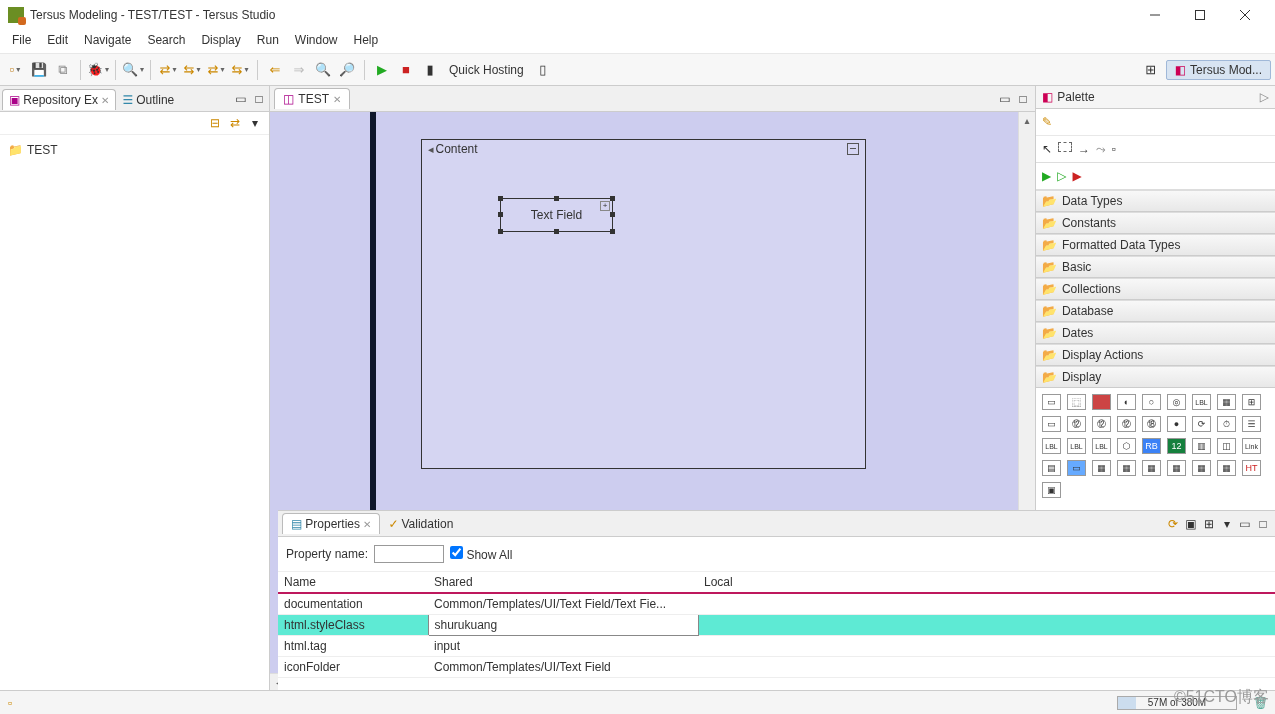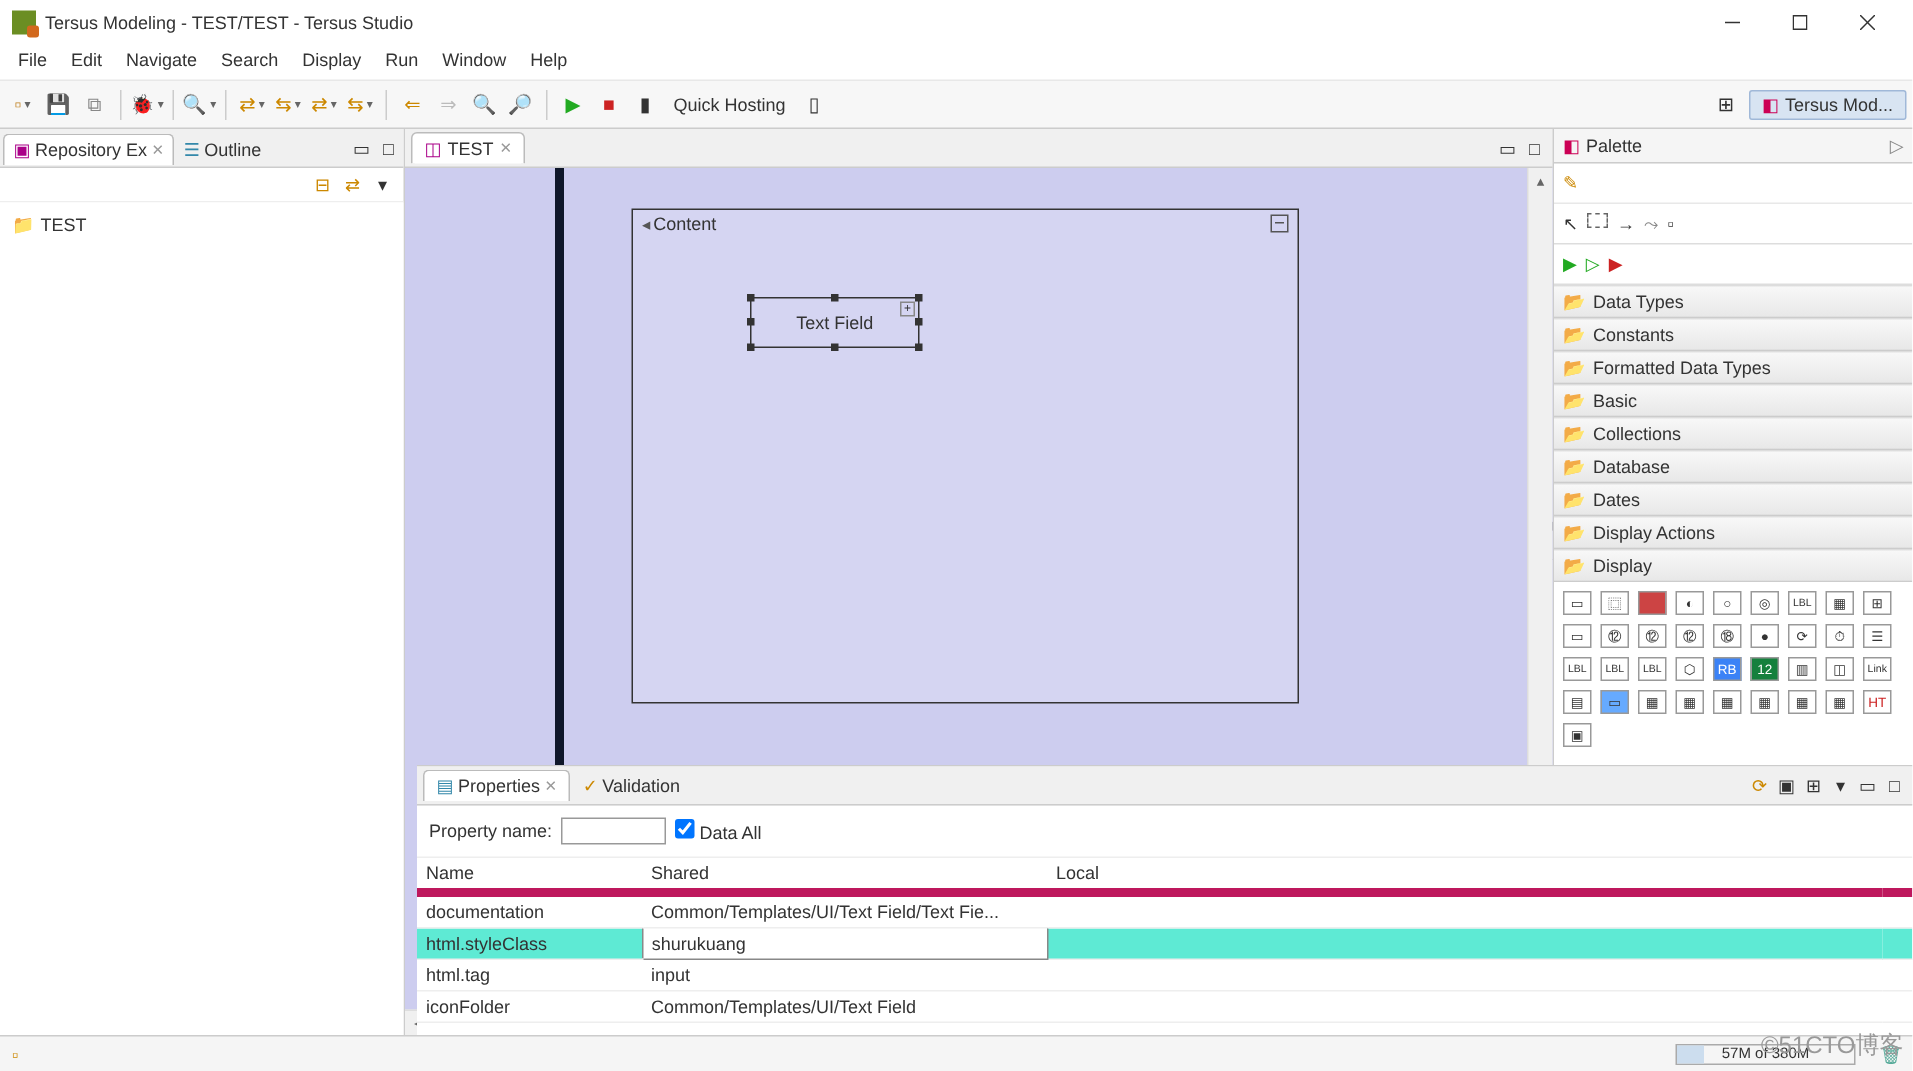--- a/index.html
+++ b/index.html
@@ -62,21 +62,21 @@
 .pal-icon{width:19px;height:16px;border:1px solid #999;cursor:pointer;display:flex;align-items:center;justify-content:center;font-size:9px;background:#fff}
 .bottompane{height:180px;border-top:1px solid #ccc;display:flex;flex-direction:column;position:absolute;left:278px;right:0;bottom:24px;background:#fff}
 .btabs{display:flex;align-items:center;background:#f0f0f0;border-bottom:1px solid #ccc;height:26px;padding:0 4px}
 .btab{display:flex;align-items:center;gap:3px;padding:3px 8px;background:#fff;border:1px solid #bbb;border-bottom:none;border-top-left-radius:4px;border-top-right-radius:4px;cursor:pointer}
 .btab.inactive{background:transparent;border:none}
 .prop-filter{padding:8px;display:flex;align-items:center;gap:6px;border-bottom:1px solid #eee}
 .prop-filter input[type=text]{width:70px;border:1px solid #999;padding:1px 3px}
 .prop-table{flex:1;overflow:auto}
 .prop-table table{width:100%;border-collapse:collapse}
 .prop-table th,.prop-table td{text-align:left;padding:3px 6px;border-bottom:1px solid #eee;font-weight:normal}
-.prop-table th{border-bottom:6px solid #be185d}
+.prop-table th{border-bottom:2px solid #be185d}
 .prop-table tr.sel td{background:#5eead4}
 .prop-table tr.sel td:nth-child(2){background:#fff;border:1px solid #888}
 .statusbar{position:absolute;bottom:0;left:0;right:0;height:24px;display:flex;align-items:center;padding:0 8px;border-top:1px solid #ccc;font-size:11px;background:#f5f5f5}
 .mem{margin-left:auto;display:flex;align-items:center;gap:16px}
 .mem-bar{width:120px;height:14px;border:1px solid #aaa;position:relative}
 .mem-fill{position:absolute;left:0;top:0;bottom:0;width:15%;background:#cde}
 .mem-text{position:absolute;left:0;right:0;top:0;text-align:center;font-size:10px}
 .trash{width:14px;height:14px;color:#5a9}
 .watermark{position:absolute;right:6px;bottom:6px;font-size:16px;color:#999}
 .editor-view-btns{margin-left:auto;display:flex;gap:2px}
@@ -382,21 +382,21 @@
       <div class="mini-btn">▣</div>
       <div class="mini-btn">⊞</div>
       <div class="mini-btn">▾</div>
       <div class="mini-btn">▭</div>
       <div class="mini-btn">□</div>
     </div>
   </div>
   <div class="prop-filter">
     <span>Property name:</span>
     <input type="text" style="">
-    <label><input type="checkbox" checked="" style=""> <span>Data All</span></label>
+    <label><input type="checkbox" checked="" style=""> <span>Show All</span></label>
   </div>
   <div class="prop-table">
     <table>
       <thead>
           <tr>
         <th style="width:150px">Name</th>
         <th style="width:270px">Shared</th>
         <th>Local</th>
         <th style="width:20px"></th>
       </tr>

